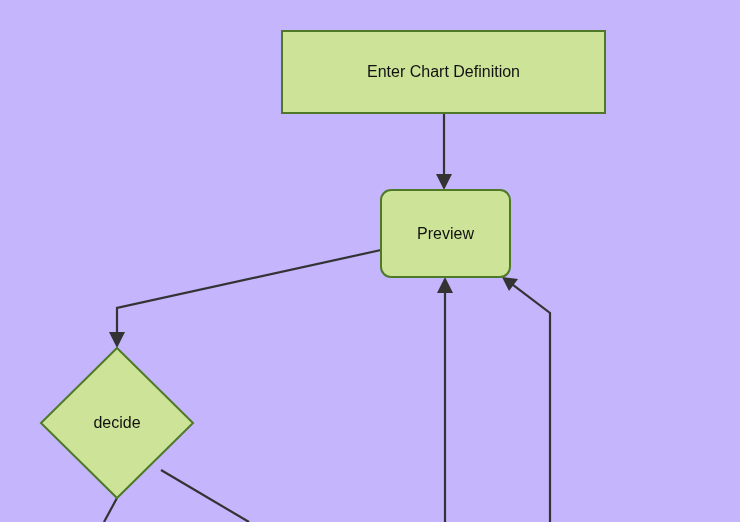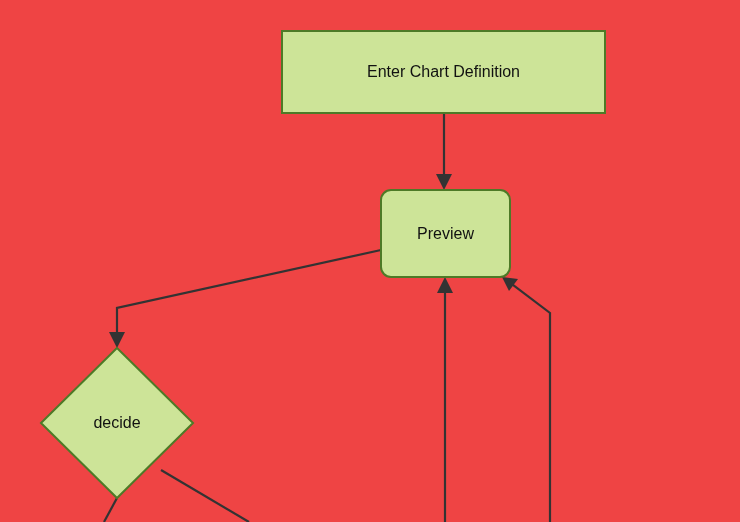--- a/index.html
+++ b/index.html
@@ -10,21 +10,21 @@
   body {
     width: 740px;
     height: 522px;
     font-family: "Liberation Sans", sans-serif;
     overflow: hidden;
   }
   #flowchart-root {
     position: relative;
     width: 740px;
     height: 522px;
-    background: #ef4444;
+    background: #c4b5fd;
   }
   #flow-svg {
     position: absolute;
     top: 0;
     left: 0;
     width: 740px;
     height: 522px;
     display: block;
   }
   .node-shape {

